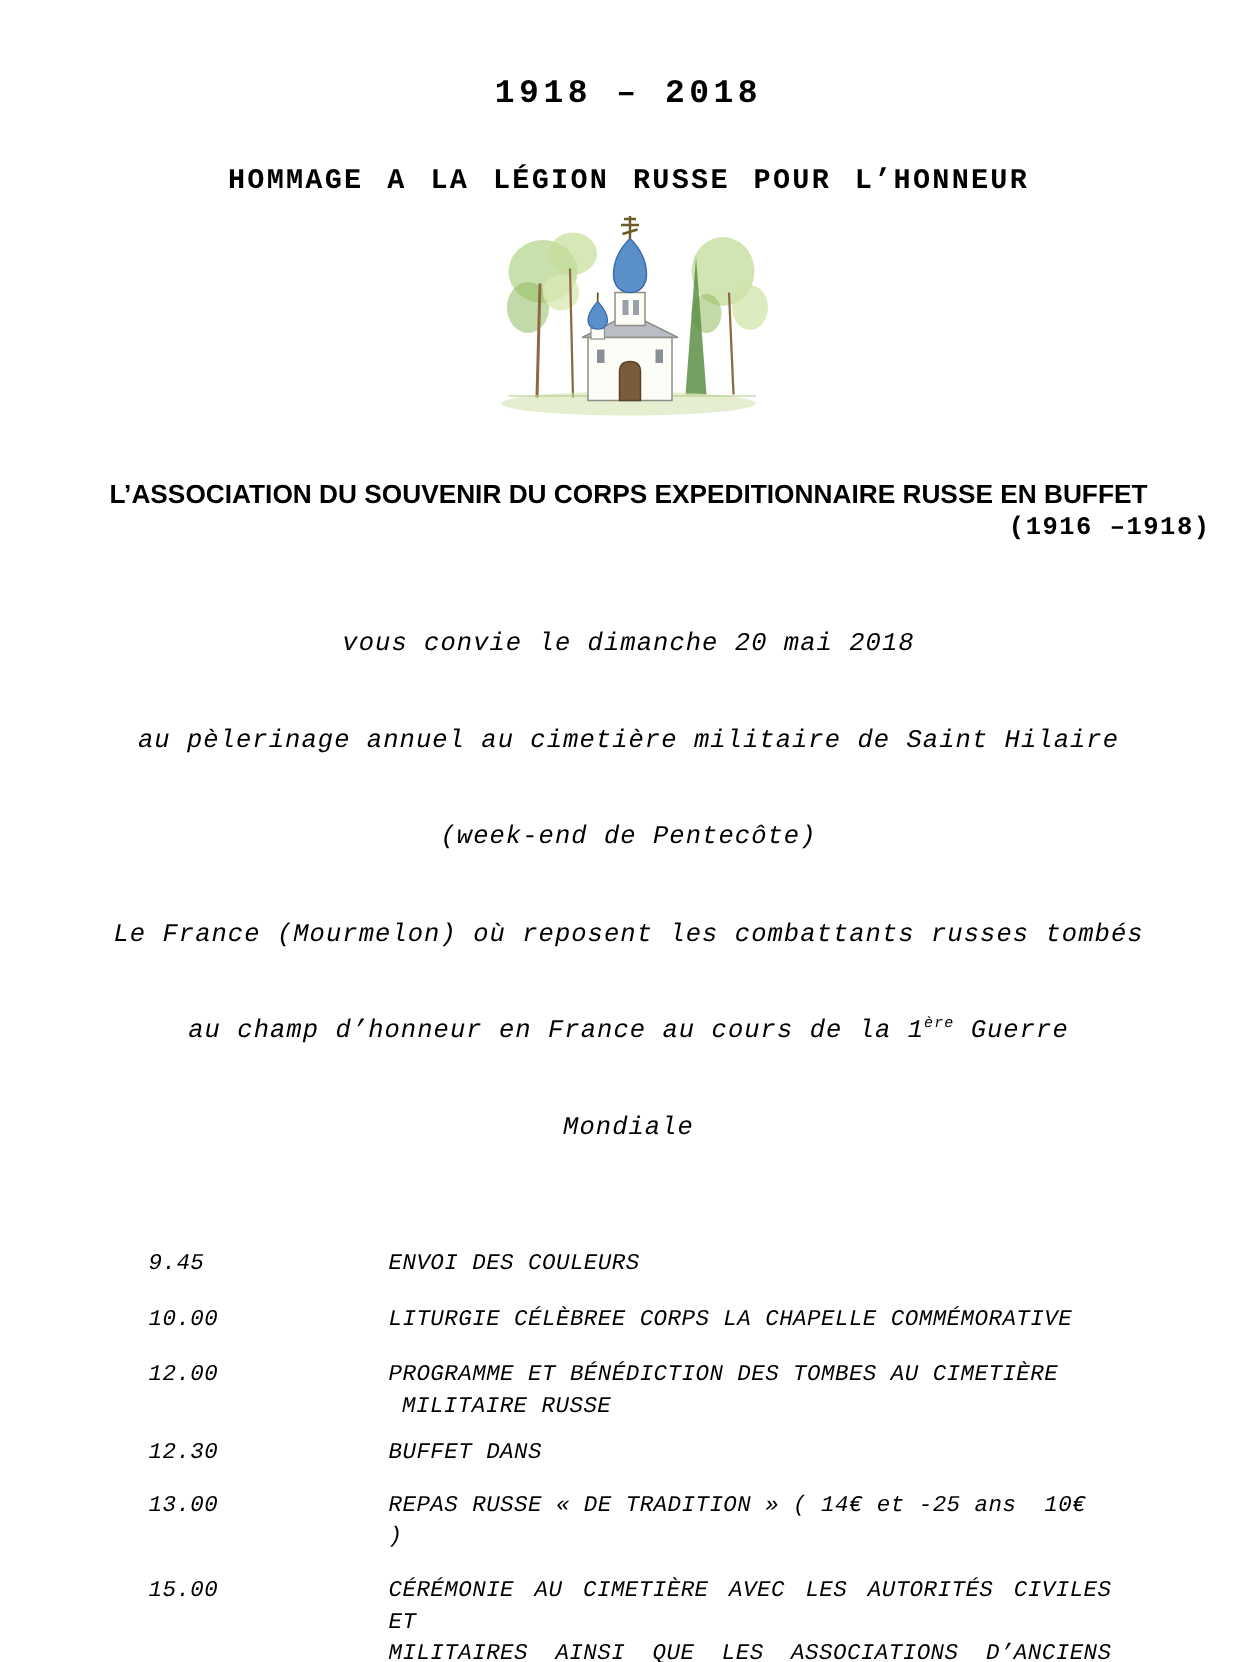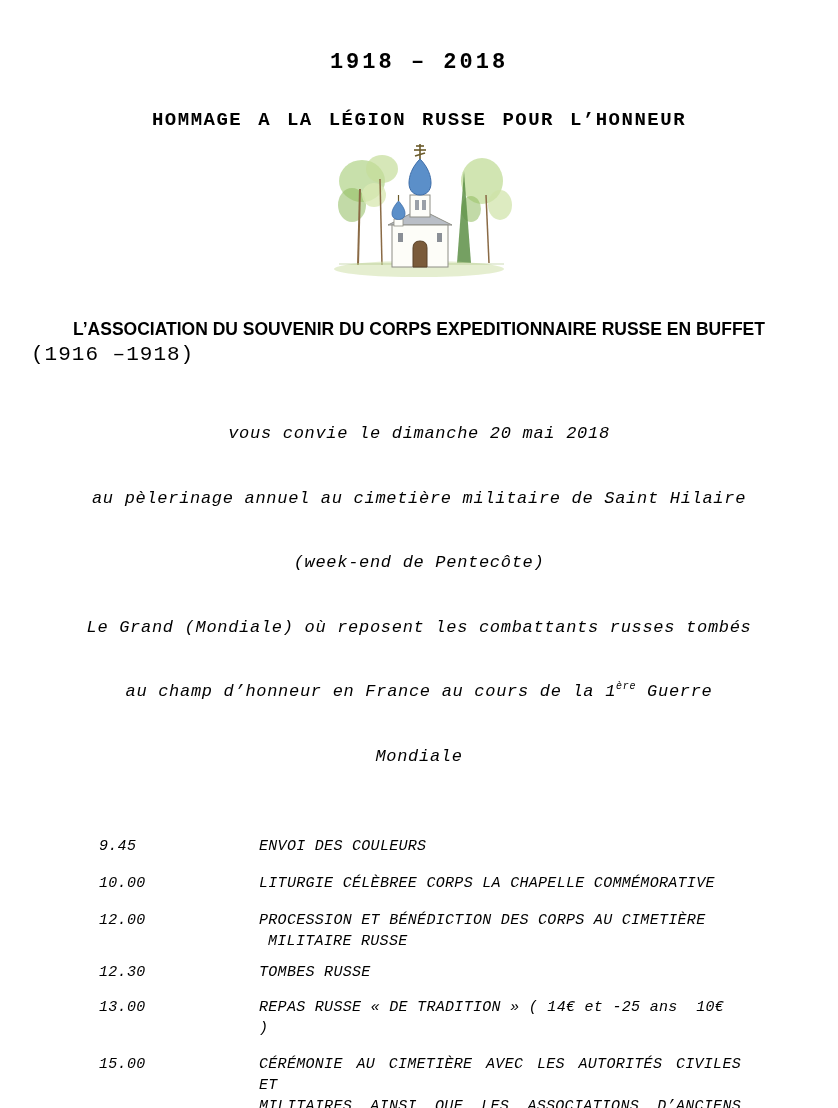--- a/index.html
+++ b/index.html
@@ -32,23 +32,23 @@
   .illustration { margin-top: 12px; text-align: center; height: 152px; }
   .assoc-name {
     margin-top: 24px;
     text-align: center;
     font-family: "Liberation Sans", "DejaVu Sans", sans-serif;
     font-weight: bold;
     font-size: 17.5px;
   }
   .assoc-years {
     margin-top: 3px;
-    text-align: left;
-    font-weight: normal;
-    font-size: 21px;
+    text-align: right;
+    font-weight: bold;
+    font-size: 17px;
     letter-spacing: 1px;
   }
   .invitation {
     margin-top: 14px;
     text-align: center;
     font-style: italic;
     font-size: 17px;
     letter-spacing: 0.7px;
     line-height: 21.5px;
     white-space: pre-wrap;
@@ -132,21 +132,21 @@
     </svg>
   </div>
 
   <div class="assoc-name">L’ASSOCIATION DU SOUVENIR DU CORPS EXPEDITIONNAIRE RUSSE EN BUFFET</div>
   <div class="assoc-years">(1916 –1918)</div>
 
   <div class="invitation">
     <div>vous convie le dimanche 20 mai 2018</div>
     <div>au pèlerinage annuel au cimetière militaire de Saint Hilaire</div>
     <div>(week-end de Pentecôte)</div>
-    <div>Le Grand (Mondiale) où reposent les combattants russes tombés</div>
+    <div>Le France (Mourmelon) où reposent les combattants russes tombés</div>
     <div><span>au champ d’honneur en France au cours de la 1</span><sup>ère</sup><span> Guerre</span></div>
     <div>Mondiale</div>
   </div>
 
 
   <div class="program">
 
     <div class="prow">
       <div class="ptime">9.45</div>
       <div class="pdesc">
@@ -157,29 +157,29 @@
     <div class="prow">
       <div class="ptime">10.00</div>
       <div class="pdesc">
         <div>LITURGIE CÉLÈBREE CORPS LA CHAPELLE COMMÉMORATIVE</div>
       </div>
     </div>
 
     <div class="prow mb10">
       <div class="ptime">12.00</div>
       <div class="pdesc">
-        <div>PROCESSION ET BÉNÉDICTION DES CORPS AU CIMETIÈRE</div>
+        <div>PROGRAMME ET BÉNÉDICTION DES TOMBES AU CIMETIÈRE</div>
         <div class="ind">MILITAIRE RUSSE</div>
       </div>
     </div>
 
     <div class="prow mb14">
       <div class="ptime">12.30</div>
       <div class="pdesc">
-        <div>TOMBES RUSSE</div>
+        <div>BUFFET DANS</div>
       </div>
     </div>
 
     <div class="prow mb15">
       <div class="ptime">13.00</div>
       <div class="pdesc">
         <div>REPAS RUSSE « DE TRADITION » ( 14€ et -25 ans  10€ )</div>
       </div>
     </div>
 

